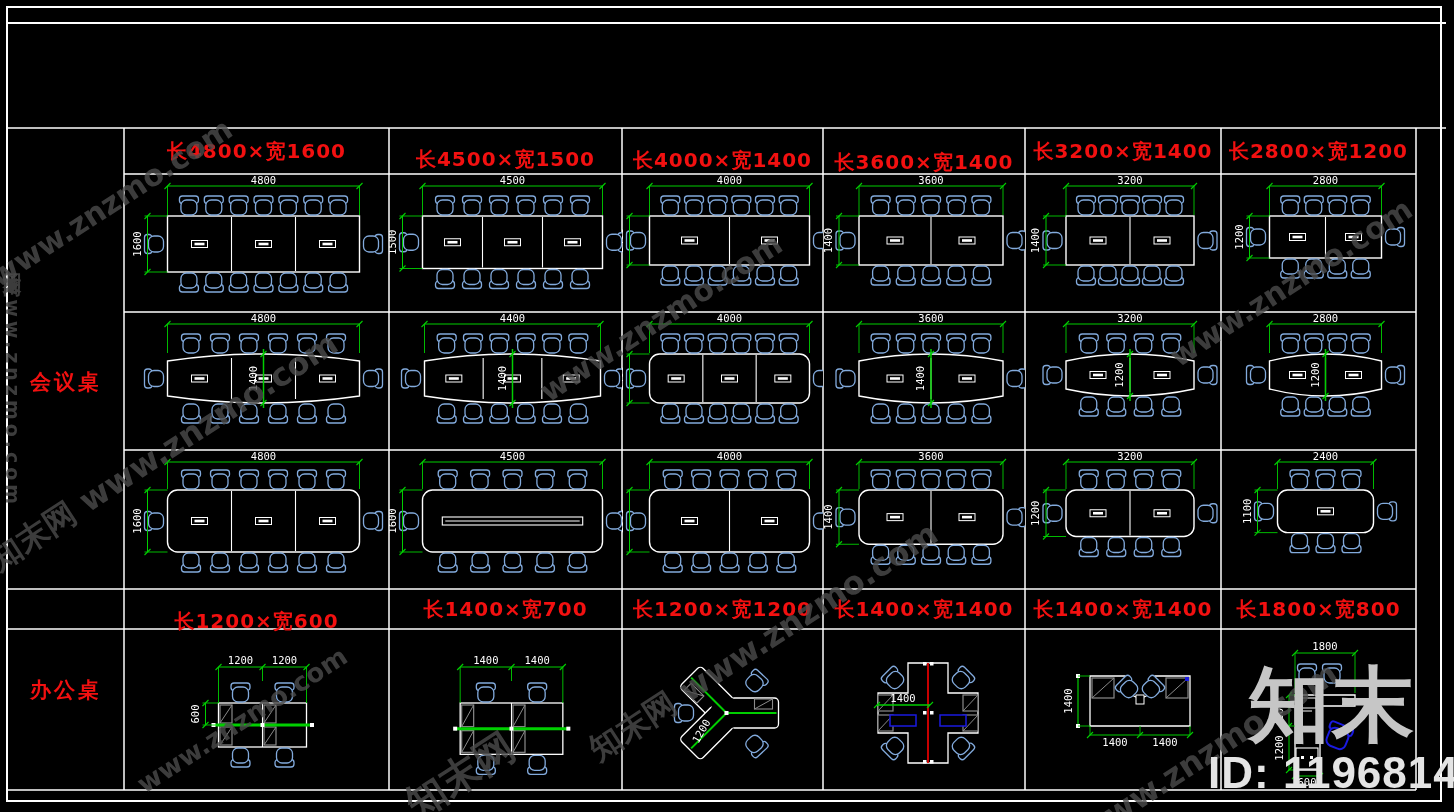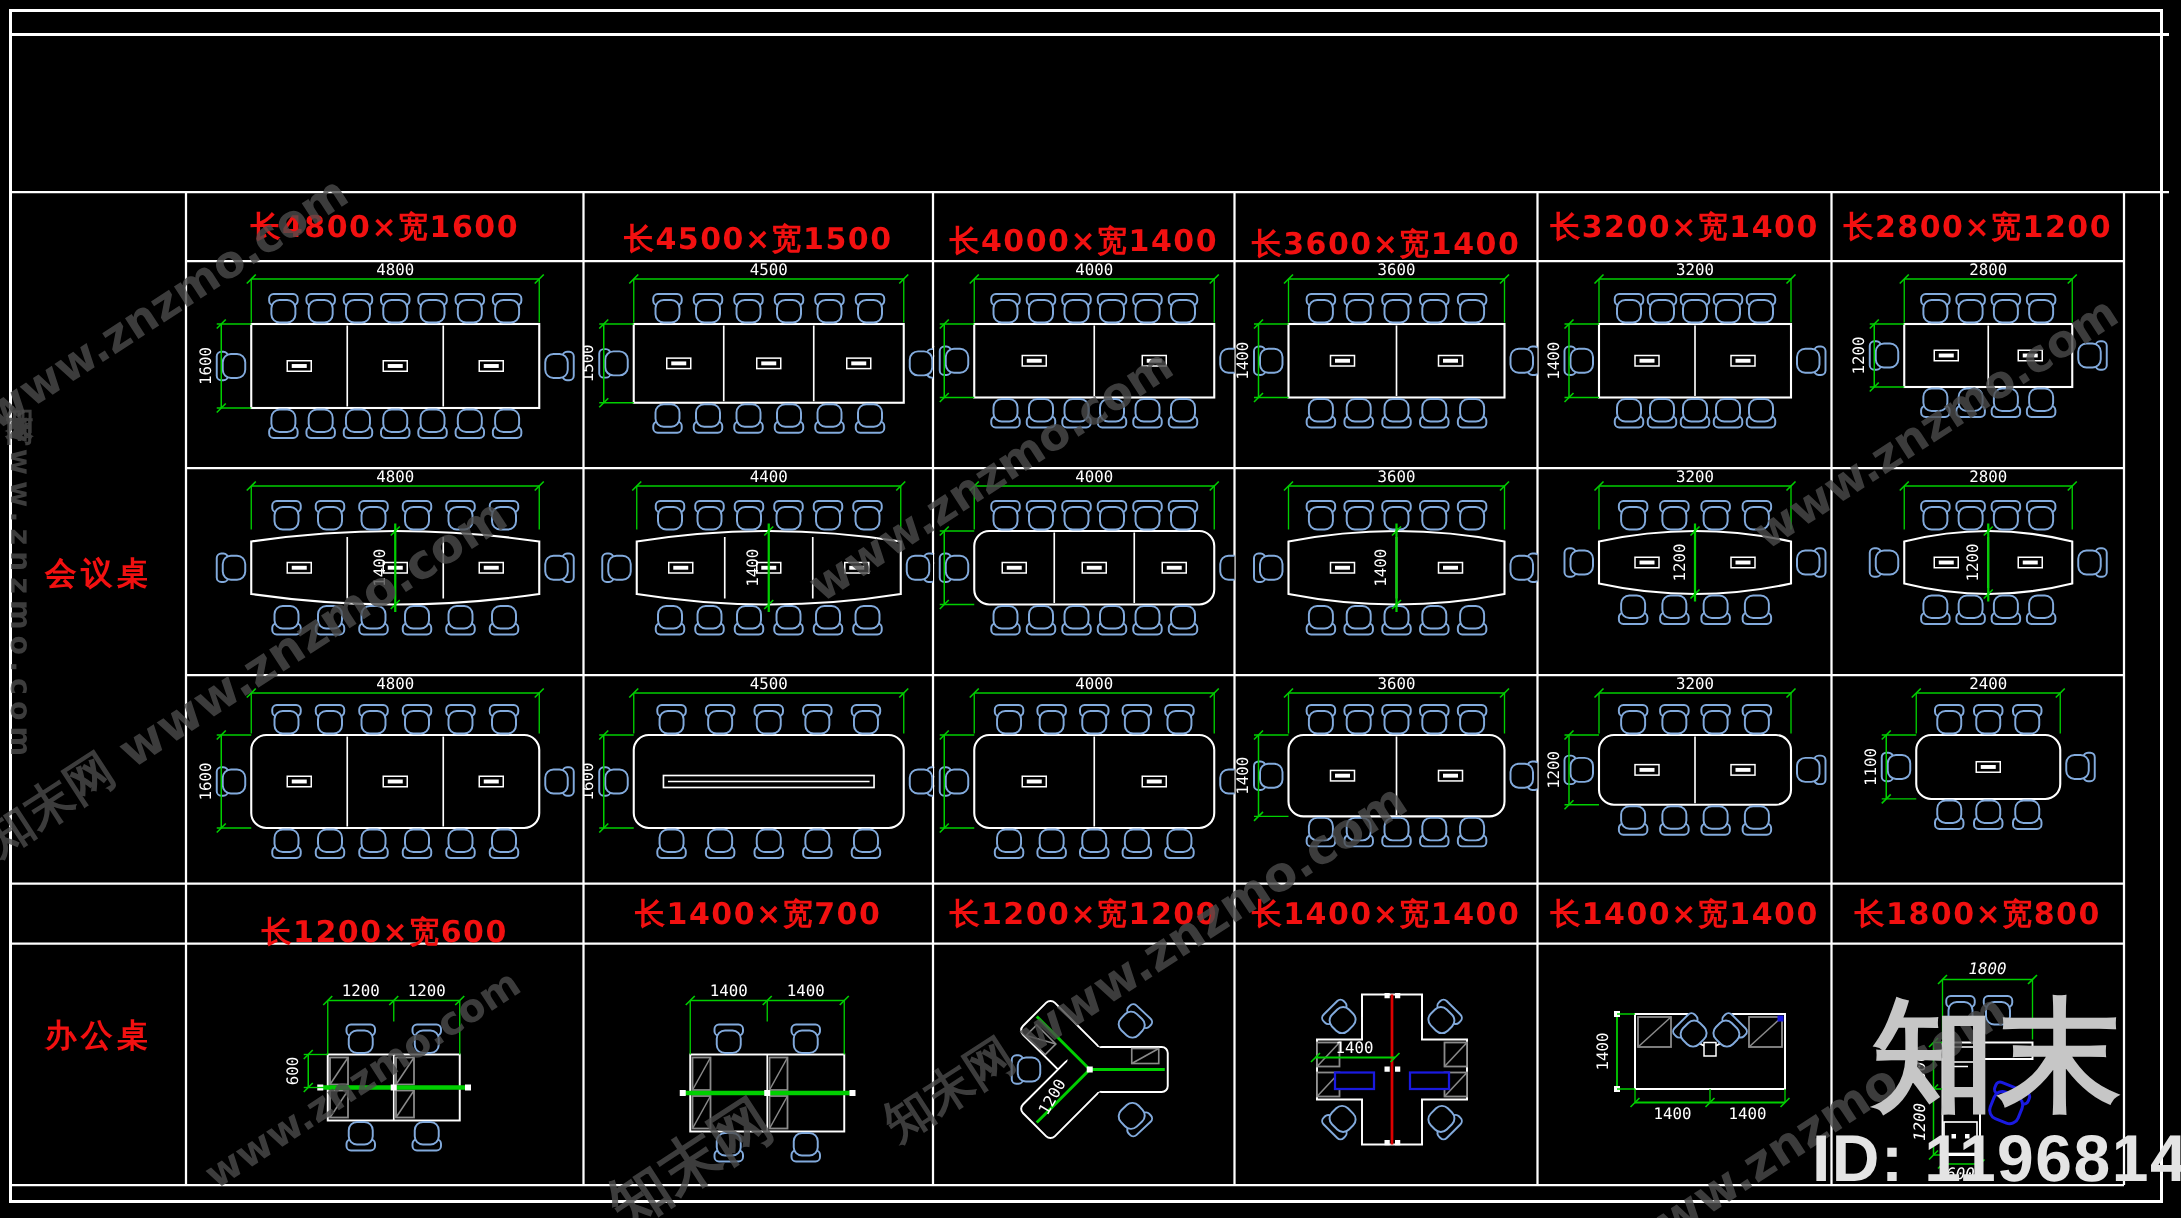--- a/index.html
+++ b/index.html
@@ -1546,21 +1546,21 @@
           <line x1="152.5" y1="12" x2="152.5" y2="39" stroke="#00cf00" stroke-width="0.9"></line>
           <text x="104.5" y="9.5" fill="#ffffff" font-size="10.5" text-anchor="middle" font-family="DejaVu Sans Mono, monospace">2400</text>
           <line x1="36.5" y1="40" x2="36.5" y2="82.625" stroke="#00cf00" stroke-width="1"></line>
           <line x1="33.5" y1="43" x2="39.5" y2="37" stroke="#00cf00" stroke-width="1.1"></line>
           <line x1="33.5" y1="85.625" x2="39.5" y2="79.625" stroke="#00cf00" stroke-width="1.1"></line>
           <line x1="33.5" y1="40" x2="56.5" y2="40" stroke="#00cf00" stroke-width="0.9"></line>
           <line x1="33.5" y1="82.625" x2="56.5" y2="82.625" stroke="#00cf00" stroke-width="0.9"></line>
           <text x="29.5" y="61.3125" fill="#ffffff" font-size="10.5" text-anchor="middle" font-family="DejaVu Sans Mono, monospace" transform="rotate(-90 29.5 61.3125)">1100</text>
         </svg>
       </div>
-      <div class="cellbox" style="left: 1221px; top: 629px; width: 195px; height: 161px; font-style: italic;">
+      <div class="cellbox" style="left: 1221px; top: 629px; width: 195px; height: 161px;">
         <svg width="195" height="161" viewBox="0 0 195 161">
           <line x1="74" y1="24" x2="134" y2="24" stroke="#00cf00" stroke-width="1"></line>
           <line x1="71" y1="27" x2="77" y2="21" stroke="#00cf00" stroke-width="1.1"></line>
           <line x1="131" y1="27" x2="137" y2="21" stroke="#00cf00" stroke-width="1.1"></line>
           <line x1="74" y1="24" x2="74" y2="64" stroke="#00cf00" stroke-width="0.9"></line>
           <line x1="134" y1="24" x2="134" y2="64" stroke="#00cf00" stroke-width="0.9"></line>
           <text x="104" y="20.5" fill="#ffffff" font-size="10.5" text-anchor="middle" font-family="DejaVu Sans Mono, monospace">1800</text>
           <g transform="translate(86 45) rotate(0)">
             <rect x="-9.5" y="-10" width="19" height="7.5" rx="3" fill="#000" stroke="#82aadc" stroke-width="1.3"></rect>
             <rect x="-8" y="-6" width="16" height="15" rx="5.5" fill="#000" stroke="#82aadc" stroke-width="1.3"></rect>

